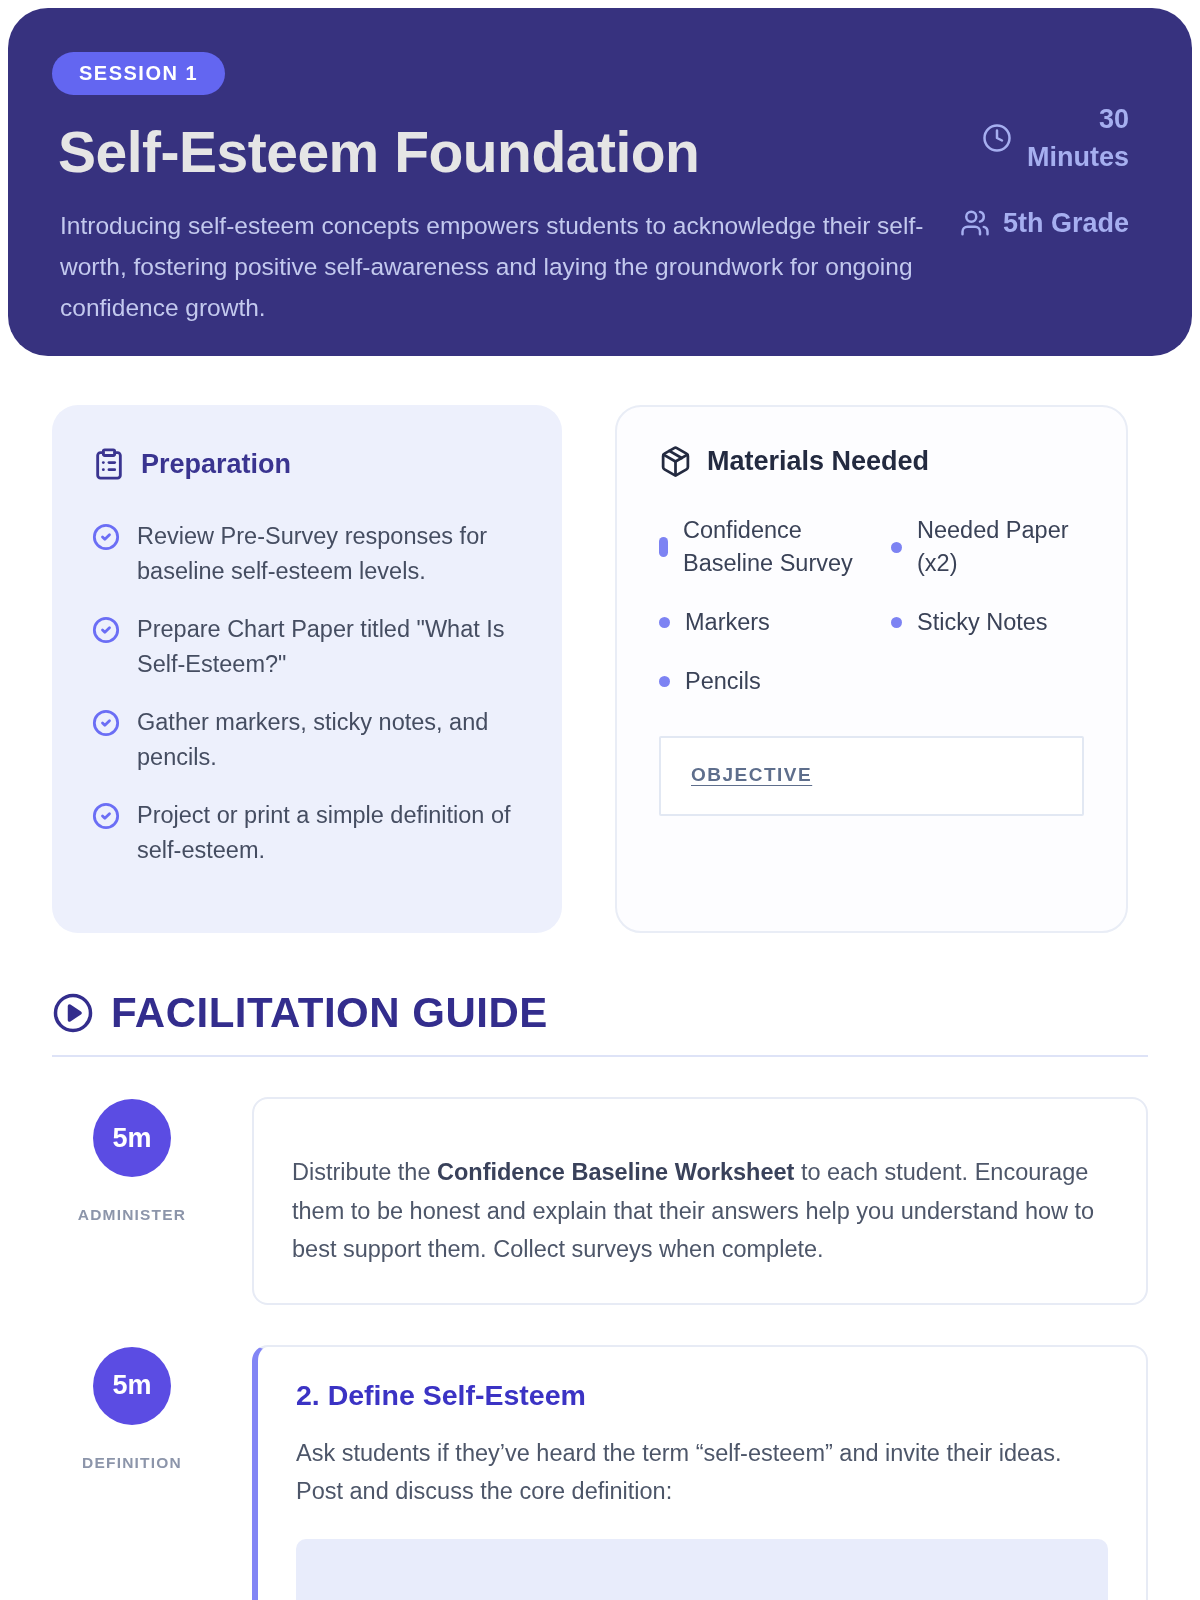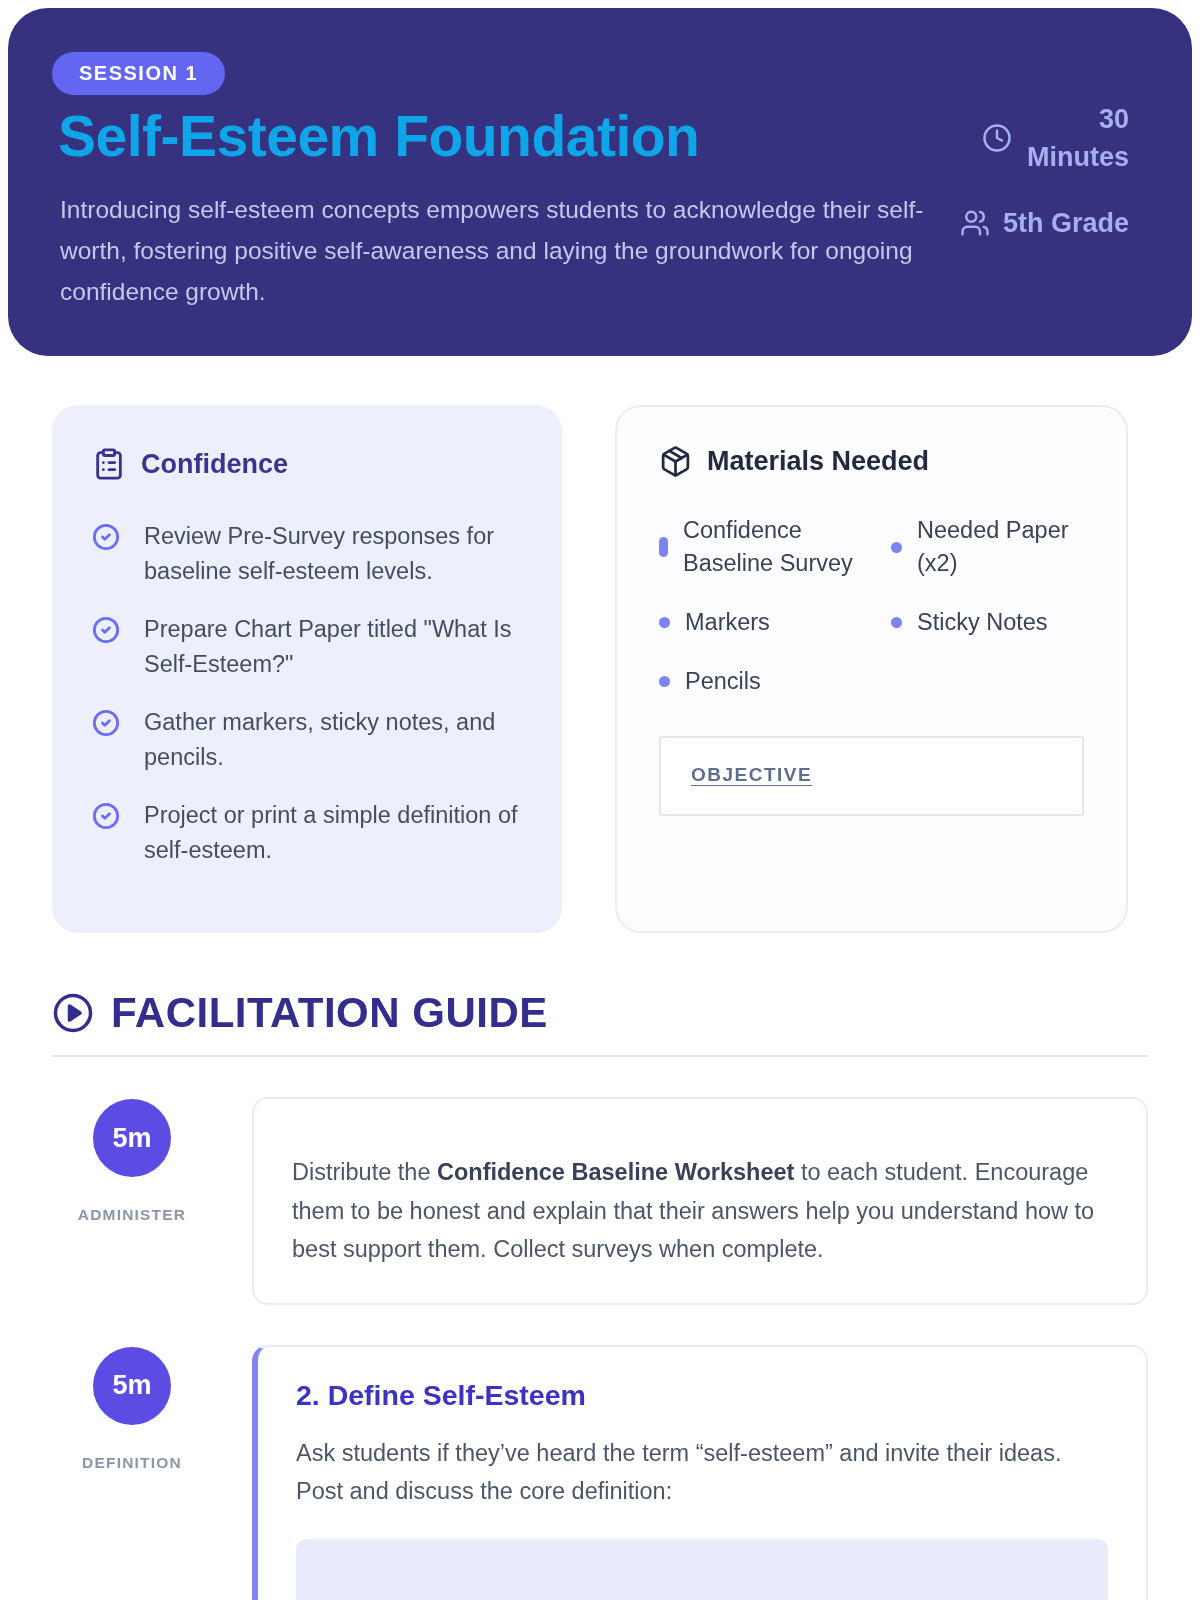--- a/index.html
+++ b/index.html
@@ -14,21 +14,21 @@
     background:#37327F; border-radius:40px;
     padding:44px 64px 0 44px;
     display:flex; justify-content:space-between;
   }
   .badge {
     display:inline-block; background:#6366F1; color:#ffffff;
     font-size:20px; font-weight:bold; letter-spacing:1.5px;
     padding:10px 27px; border-radius:22px;
   }
   .hero-title {
-    margin:8px 0 0 6px; color:#0ea5e9; font-size:57px; font-weight:bold;
+    margin:24px 0 0 6px; color:#e5e5e5; font-size:57px; font-weight:bold;
     letter-spacing:-0.5px;
   }
   .hero-desc {
     margin:20px 0 0 8px; width:900px; color:#C3C9EE;
     font-size:24.5px; line-height:41px;
   }
   .hero-meta {
     display:flex; flex-direction:column; align-items:flex-end;
     gap:28px; margin-top:48px; flex-shrink:0;
   }
@@ -47,21 +47,21 @@
     width:513px; background:#FDFDFF; border:2px solid #E9EDF6;
     border-radius:26px; padding:38px 42px;
   }
   .card-heading { display:flex; align-items:center; gap:15px; }
   .card-heading h2 { margin:0; font-size:27px; font-weight:bold; }
   .prep-card .card-heading h2 { color:#3A3490; }
   .materials-card .card-heading h2 { color:#232A40; }
 
   .prep-list { list-style:none; margin:38px 0 0 0; padding:0; }
   .prep-list li {
-    display:flex; gap:24px; margin-bottom:23px;
+    display:flex; gap:17px; margin-bottom:23px;
     font-size:23.5px; color:#454D61; line-height:35px;
   }
   .prep-list .icon { margin-top:4px; color:#6B6EF5; }
 
   .materials-grid {
     display:grid; grid-template-columns:222px 1fr;
     row-gap:26px; column-gap:10px; margin-top:36px;
   }
   .material-item {
     display:flex; align-items:center; gap:15px;
@@ -156,21 +156,21 @@
       <span class="icon">
         <svg width="34" height="34" viewBox="0 0 24 24" fill="none" stroke="#3A3490" stroke-width="2" stroke-linecap="round" stroke-linejoin="round">
             <rect x="8" y="2" width="8" height="4" rx="1"></rect>
             <path d="M16 4h2a2 2 0 0 1 2 2v14a2 2 0 0 1-2 2H6a2 2 0 0 1-2-2V6a2 2 0 0 1 2-2h2"></path>
             <path d="M12 11h4"></path>
             <path d="M12 16h4"></path>
             <path d="M8 11h.01"></path>
             <path d="M8 16h.01"></path>
           </svg>
       </span>
-      <h2>Confidence</h2>
+      <h2>Preparation</h2>
     </div>
     <ul class="prep-list">
       <li>
         <span class="icon">
             <svg width="28" height="28" viewBox="0 0 24 24" fill="none" stroke="currentColor" stroke-width="2.4" stroke-linecap="round" stroke-linejoin="round">
               <circle cx="12" cy="12" r="10"></circle>
               <path d="m9 12 2 2 4-4"></path>
             </svg>
           </span>
         <span>Review Pre-Survey responses for baseline self-esteem levels.</span>

